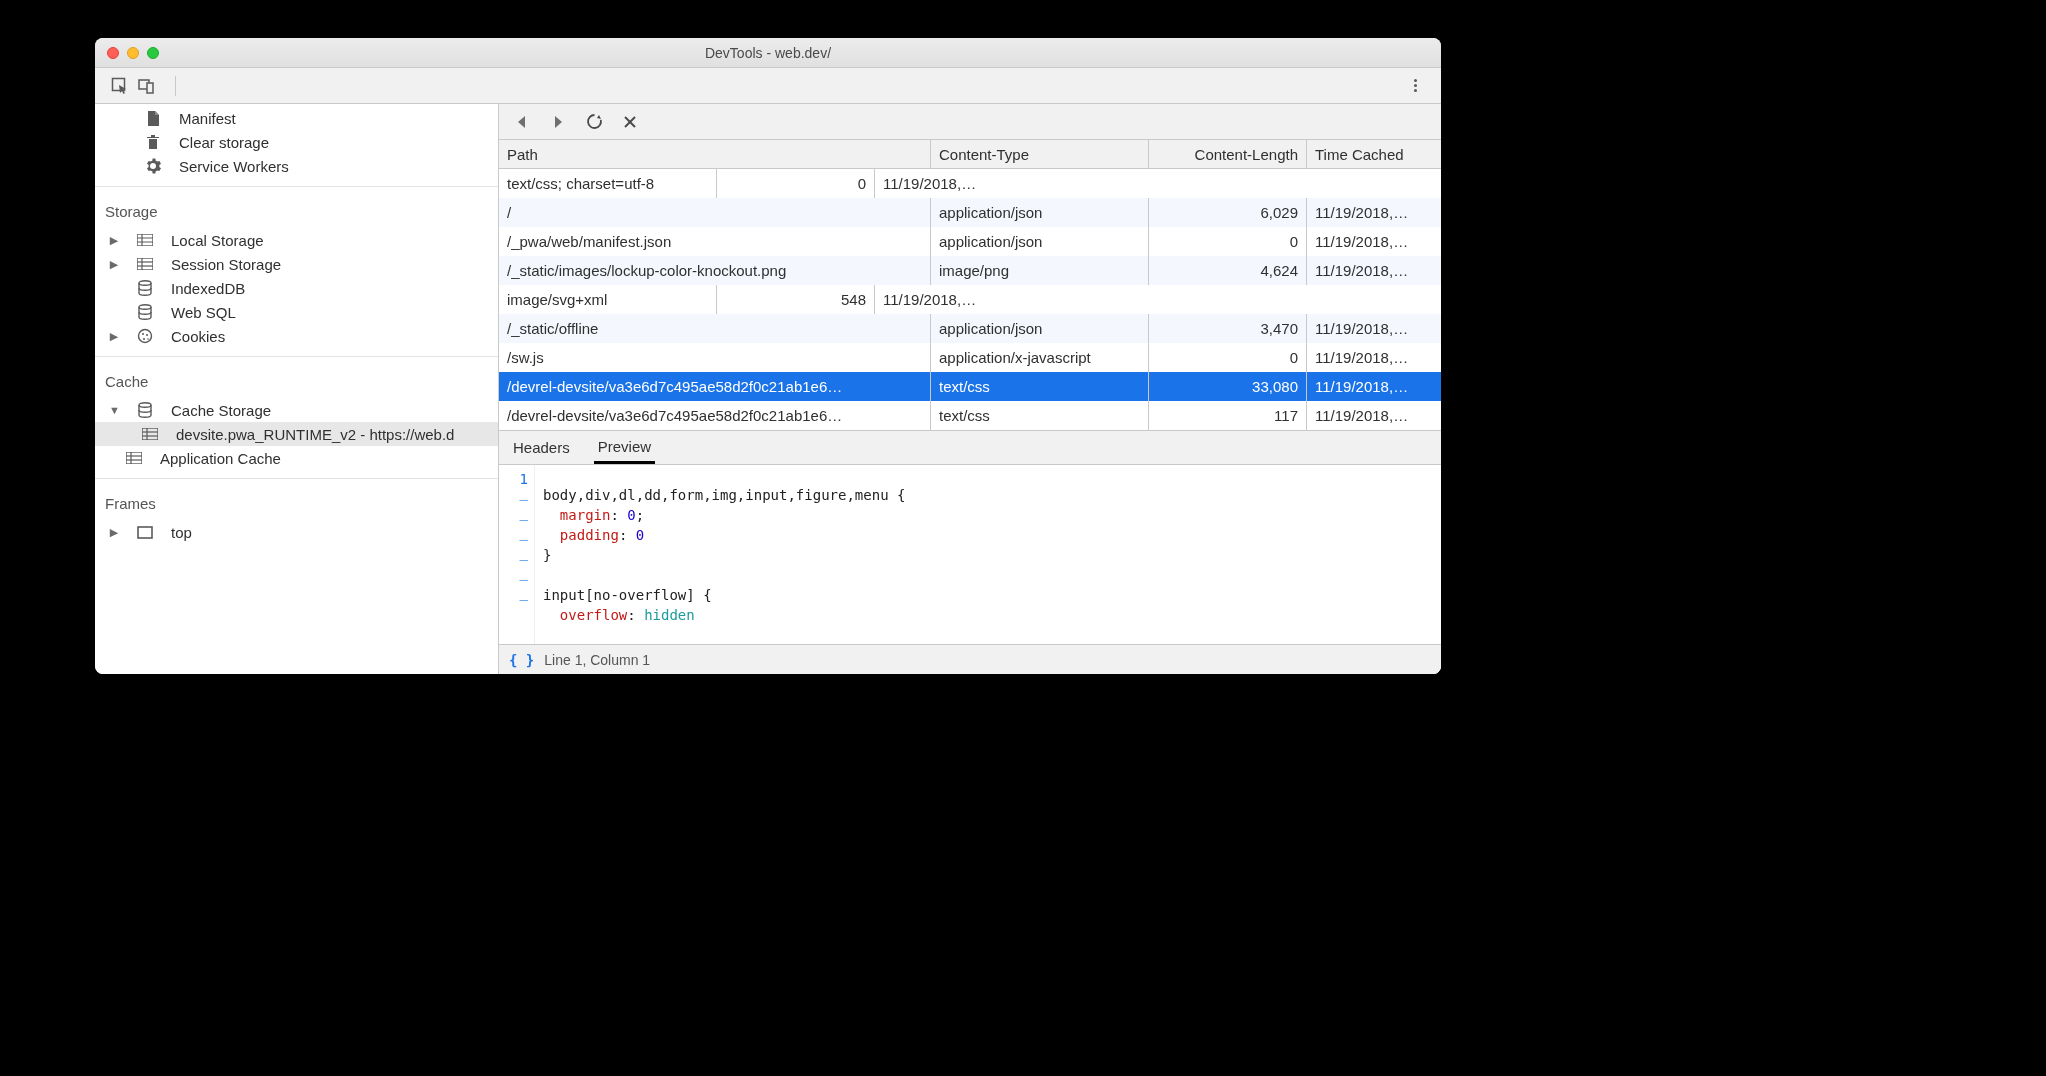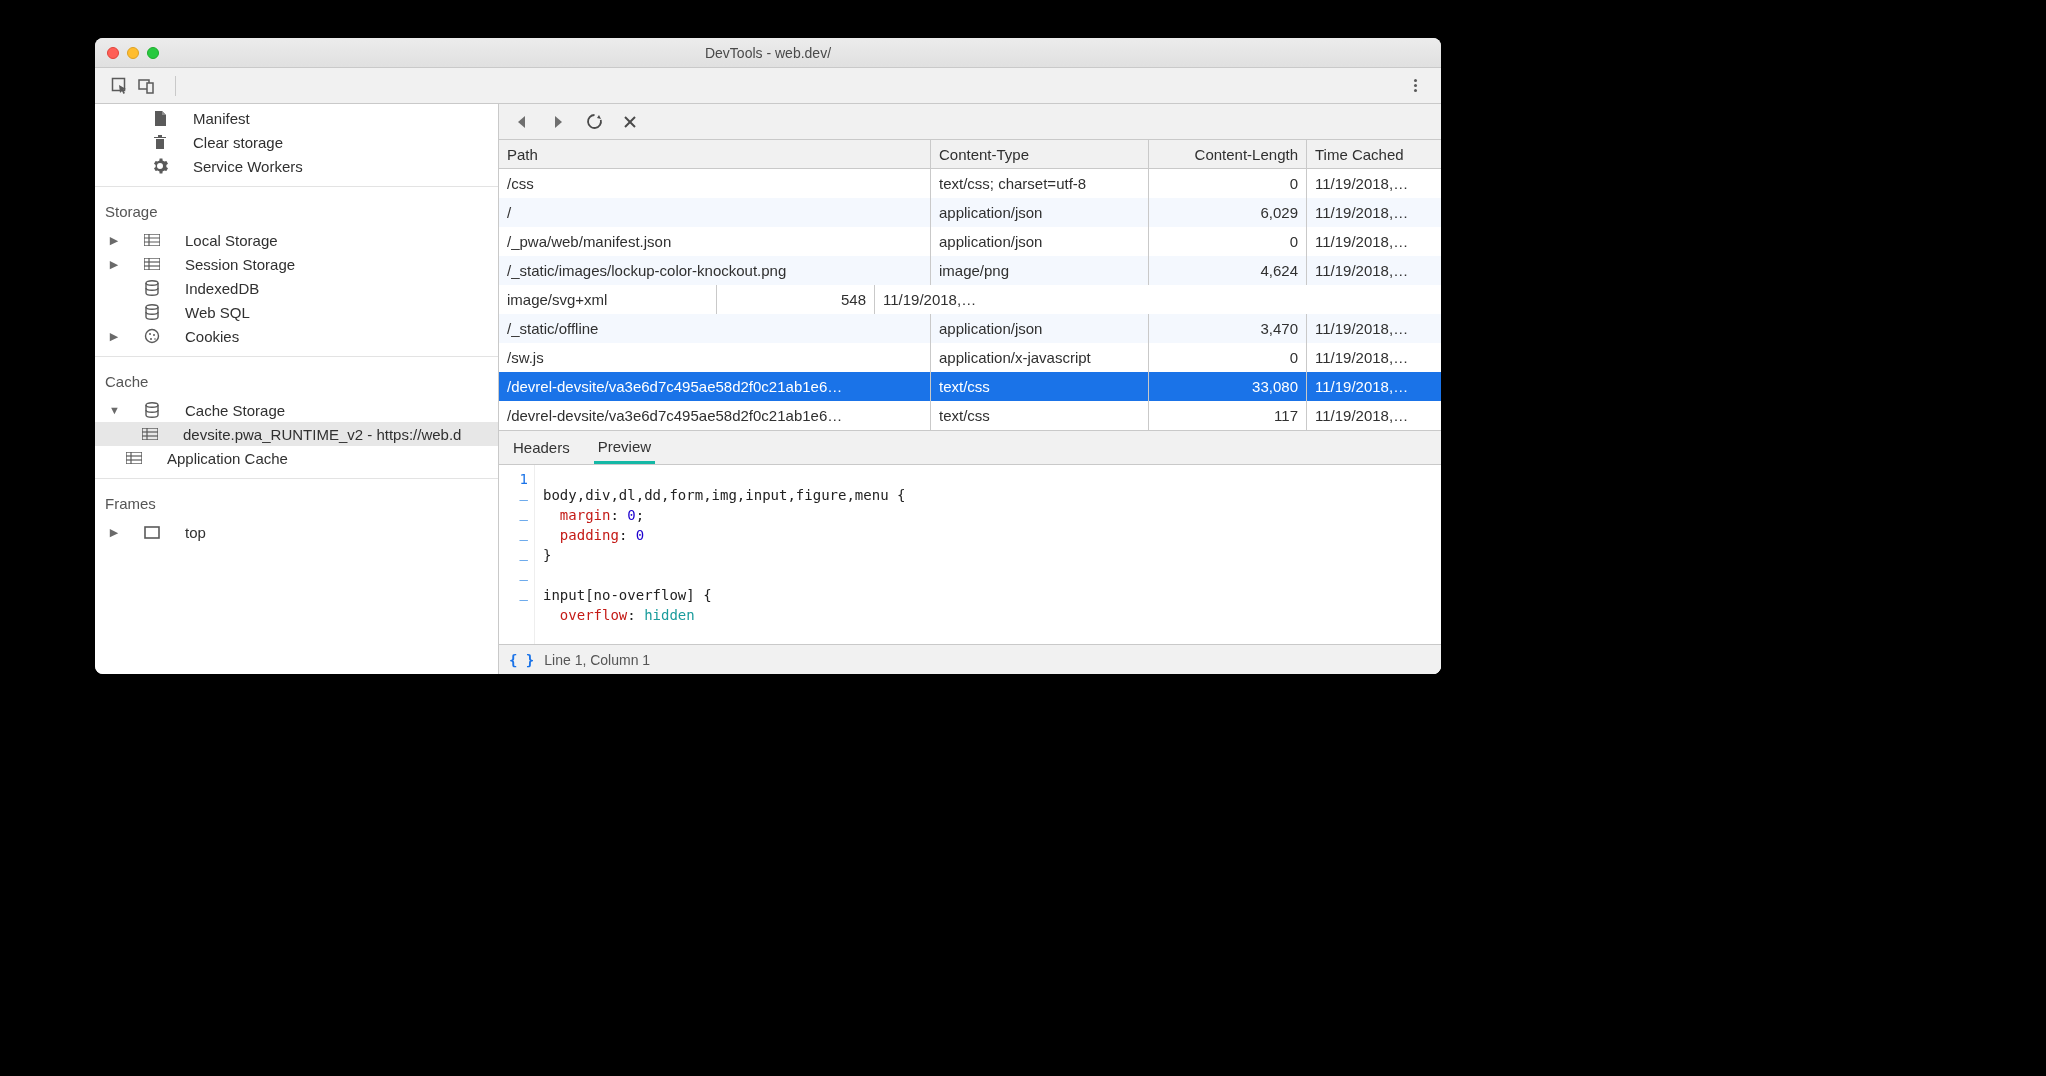--- a/index.html
+++ b/index.html
@@ -53,21 +53,21 @@
 .tabs{display:flex;gap:0;align-items:center;height:100%;}
 .tab{padding:0 14px;height:100%;display:flex;align-items:center;color:#333;cursor:pointer;font-size:15px;}
 .tab.active{color:#333;border-bottom:3px solid #1a73e8;margin-bottom:-1px;}
 .tabbar .spacer{flex:1;}
 .kebab{width:20px;height:20px;display:flex;flex-direction:column;align-items:center;justify-content:center;gap:2px;margin-right:8px;}
 .kebab span{width:3px;height:3px;background:#5a5a5a;border-radius:50%;}
 .body{flex:1;display:flex;min-height:0;}
 .sidebar{width:404px;background:#fff;border-right:1px solid #c9c9c9;display:flex;flex-direction:column;overflow:hidden;}
 .sidebar .group-title{font-size:15px;color:#555;padding:10px 10px 6px 10px;}
 .tree{padding:2px 0;}
-.ti{display:flex;align-items:center;gap:24px;padding:3px 10px 3px 22px;color:#303030;font-size:15px;cursor:pointer;white-space:nowrap;}
+.ti{display:flex;align-items:center;gap:17px;padding:3px 10px 3px 22px;color:#303030;font-size:15px;cursor:pointer;white-space:nowrap;}
 .ti.indent1{padding-left:14px;}
 .ti.indent2{padding-left:46px;}
 .ti.selected{background:#e7e7e7;}
 .ti .arrow{width:10px;text-align:center;color:#6a6a6a;font-size:11px;}
 .ti .arrow.empty{visibility:hidden;}
 .ti .ic{width:18px;height:18px;display:flex;align-items:center;justify-content:center;color:#5a5a5a;}
 .section-border{border-bottom:1px solid #e3e3e3;margin:6px 0;}
 .main{flex:1;display:flex;flex-direction:column;min-width:0;}
 .toolbar2{height:36px;border-bottom:1px solid #c9c9c9;display:flex;align-items:center;padding:0 14px;gap:18px;background:#f1f1f1;}
 .tb2-btn{width:18px;height:18px;display:flex;align-items:center;justify-content:center;color:#555;cursor:pointer;}
@@ -80,21 +80,21 @@
 .c-len{width:158px;justify-content:flex-end;}
 .c-time{width:134px;}
 .table-rows .row{display:flex;height:29px;align-items:stretch;}
 .table-rows .row:nth-child(even){background:#f4f8fe;}
 .table-rows .row.selected{background:#1a73e8;color:#fff;}
 .table-rows .row.selected .col{color:#fff;}
 .row .col{white-space:nowrap;overflow:hidden;text-overflow:ellipsis;}
 .subpanel{flex:1;display:flex;flex-direction:column;background:#fff;min-height:0;}
 .subtabs{height:34px;border-bottom:1px solid #c9c9c9;display:flex;align-items:center;padding:0 10px;gap:20px;background:#f1f1f1;}
 .subtab{color:#333;font-size:15px;padding:6px 4px;cursor:pointer;}
-.subtab.active{color:#333;border-bottom:3px solid #14b8a6;margin-bottom:-1px;}
+.subtab.active{color:#333;border-bottom:3px solid #000000;margin-bottom:-1px;}
 .code-area{flex:1;display:flex;font-family:Menlo,Consolas,monospace;font-size:14px;overflow:hidden;}
 .gutter{width:36px;text-align:right;padding:4px 6px 0 0;color:#1a73e8;line-height:20px;background:#fff;border-right:1px solid #eee;}
 .gutter .dash{color:#6aa9ec;}
 .code{flex:1;padding:20px 8px 0 8px;line-height:20px;white-space:pre;color:#222;}
 .code .kw{color:#c41a16;}
 .code .val{color:#1c00cf;}
 .code .sel2{color:#1a9c9c;}
 .statusbar{height:30px;border-top:1px solid #c9c9c9;display:flex;align-items:center;padding:0 10px;gap:10px;background:#f1f1f1;color:#555;font-size:14px;}
 .statusbar .braces{color:#1a73e8;font-weight:600;font-family:Menlo,monospace;}
 svg{display:block;}
@@ -316,21 +316,20 @@
 
       <div class="table-wrap">
         <div class="table-head">
           <div class="col c-path">Path</div>
           <div class="col c-type">Content-Type</div>
           <div class="col c-len">Content-Length</div>
           <div class="col c-time last">Time Cached</div>
         </div>
         <div class="table-rows">
           <div class="row">
-              <div class="col c-path">/css</div>
               <div class="col c-type">text/css; charset=utf-8</div>
               <div class="col c-len">0</div>
               <div class="col c-time last">11/19/2018,…</div>
             </div>
           <div class="row">
               <div class="col c-path">/</div>
               <div class="col c-type">application/json</div>
               <div class="col c-len">6,029</div>
               <div class="col c-time last">11/19/2018,…</div>
             </div>

